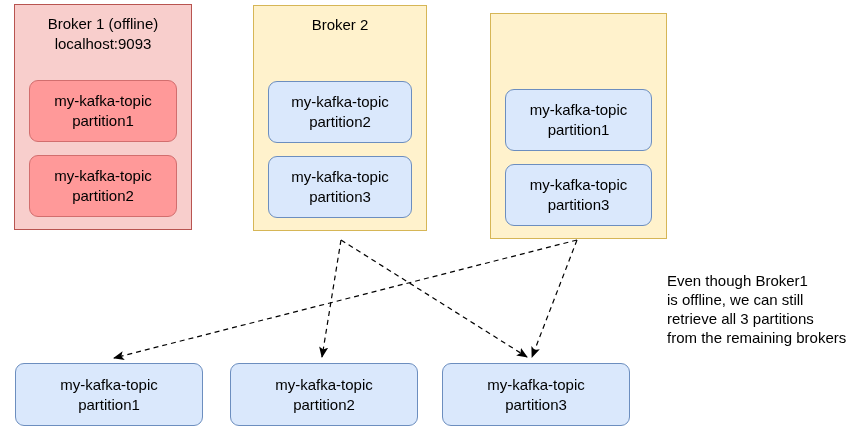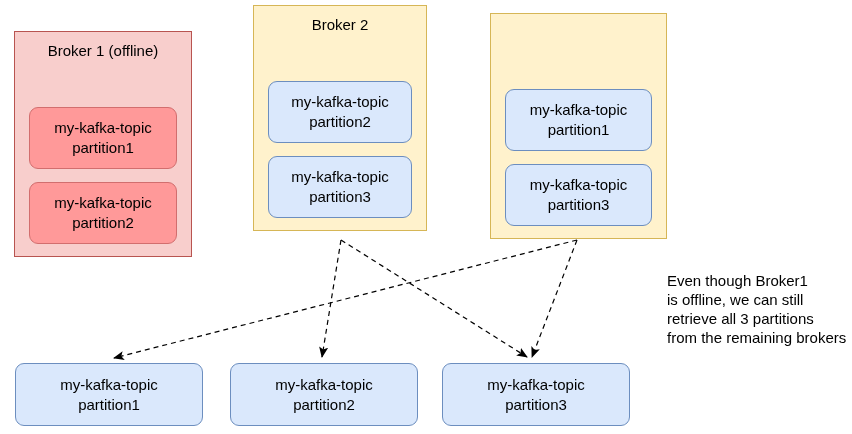--- a/index.html
+++ b/index.html
@@ -85,23 +85,24 @@
     stroke: #000000;
     stroke-width: 1.2;
     stroke-dasharray: 5 4;
   }
 </style>
 </head>
 <body>
 
 <div id="canvas">
 
-  <div class="broker offline" style="left:14px; top:31px; width:178px; height:226px;">
+  <div class="broker offline" style="left:14px; top:4px; width:178px; height:226px;">
     <div class="broker-header">
       <div>Broker 1 (offline)</div>
+      <div>localhost:9093</div>
     </div>
     <div class="partition red slot1">
       <div>my-kafka-topic</div>
       <div>partition1</div>
     </div>
     <div class="partition red slot2">
       <div>my-kafka-topic</div>
       <div>partition2</div>
     </div>
   </div>

